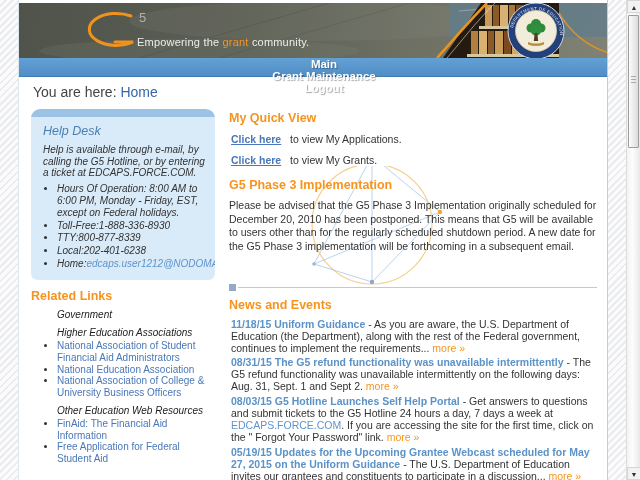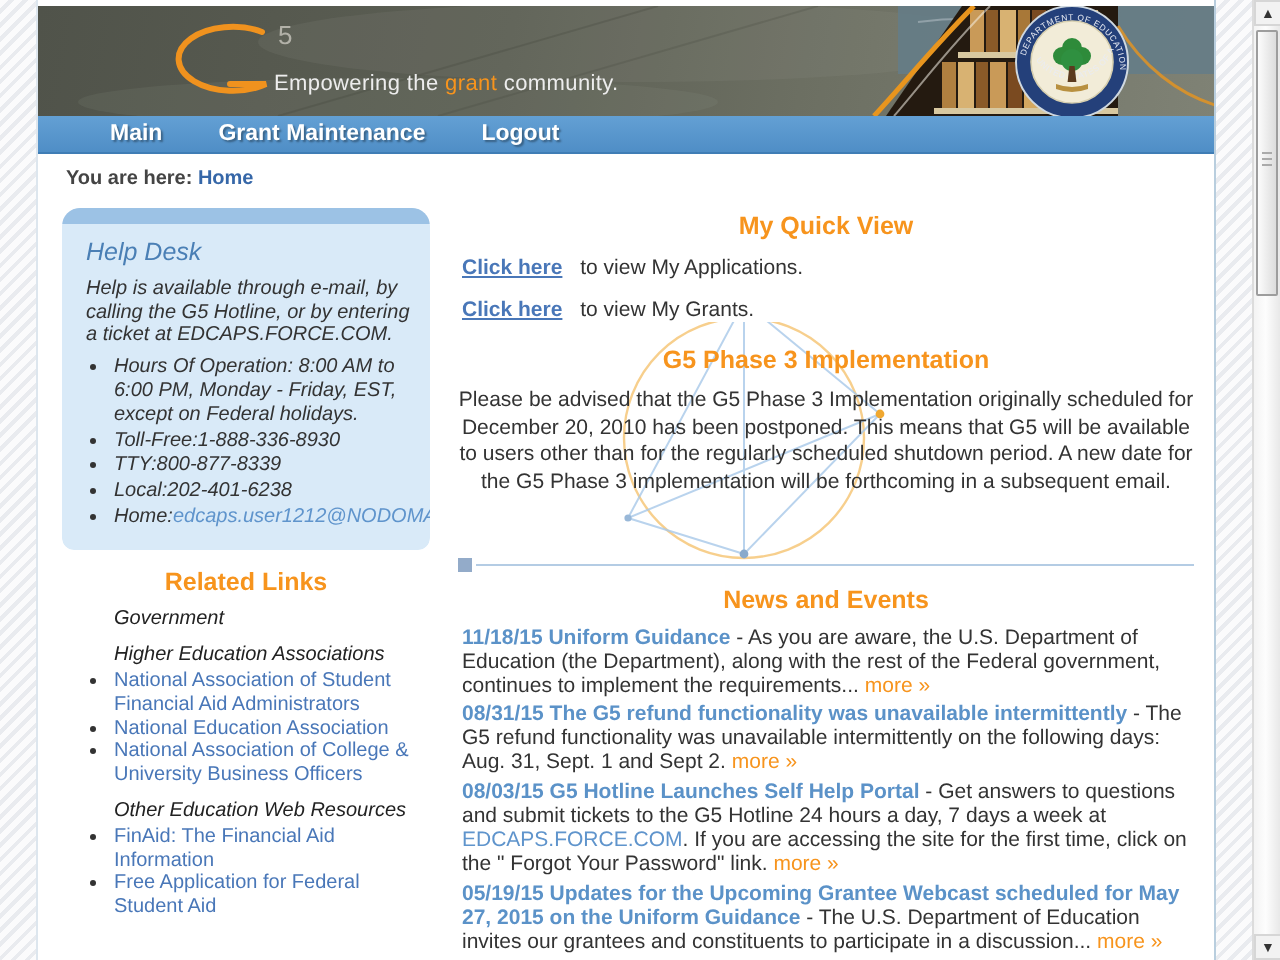--- a/index.html
+++ b/index.html
@@ -14,55 +14,55 @@
   
   .banner { position:relative; margin-top:3px; height:55px; overflow:hidden;
             background:linear-gradient(100deg,#50534a 0%,#5c5f54 40%,#6c6f62 65%,#7f8275 100%); }
   .banner svg.art { position:absolute; left:0; top:0; }
   .tagline { position:absolute; left:118px; top:33px; font-size:11px; color:#ededed; letter-spacing:.2px; }
   .tagline .accent { color:#f7941d; }
   .seal { position:absolute; left:488px; top:-1px; }
 
   
   .navbar { height:19px; background:linear-gradient(#63a0d4,#4f8ec6); border-bottom:1px solid #3f7db5;
-            display:flex; align-items:center; padding-left:22px; }
+            display:flex; align-items:center; padding-left:22px;flex-direction:column; }
   .navbar a { color:#ffffff; font-weight:bold; font-size:11.5px; text-decoration:none;
               padding:0 14px; text-shadow:1px 1px 1px rgba(0,0,0,.35); cursor:pointer; }
 
   
   .main { padding:7px 10px 0 12px; }
-  .breadcrumb { font-size:10px; color:#444; font-weight:bold; margin:0 0 9px 2px; }
+  .breadcrumb { font-size:14px; color:#444; font-weight:normal; margin:0 0 9px 2px; }
   .breadcrumb a { color:#3667a8; text-decoration:none; cursor:pointer; }
   .cols { display:flex; gap:14px; }
 
   
   .left-col { width:184px; flex:none; font-size:10px; line-height:1.18; color:#333; }
   .helpbox { border-radius:9px 9px 6px 6px; overflow:hidden; }
   .hb-band { height:8px; background:#9cc2e5; border-radius:9px 9px 0 0; }
   .hb-body { background:#d9eaf8; padding:7px 10px 9px 12px; border-radius:0 0 6px 6px;font-style:italic; }
   .hb-title { font-size:12.5px; color:#4a7fb5; margin-bottom:5px; }
   .hb-body ul { margin:4px 0 0 14px; }
   .hb-body li { margin-bottom:1px; }
   .inline-link { color:#5f94cc; text-decoration:none; cursor:pointer; }
-  .section-title { color:#f7941d; font-weight:bold; font-size:12.5px;text-align:center; }
+  .section-title { color:#f7941d; font-weight:bold; font-size:12.5px; }
   .rl-title { margin:9px 0 6px 0; }
   .rl-group { margin-left:14px; }
   .rl-heading { font-style:italic; color:#222; margin:6px 0 1px 12px; }
   .rl-group ul { margin-left:12px; }
   .rl-group a { color:#4977b8; text-decoration:none; cursor:pointer; }
 
   
   .right-col { flex:1; font-size:10.5px; color:#333; min-width:0; }
   .qv-title { margin:2px 0 8px 0; }
   .qv-row { margin:0 0 9px 2px; font-size:10.5px; }
   .qv-row a { color:#4977b8; font-weight:bold; text-decoration:underline; cursor:pointer; margin-right:6px; }
   .phase3 { position:relative; margin-top:12px; }
   .phase3 .watermark { position:absolute; left:15px; top:-12px; z-index:0; pointer-events:none; }
   .phase3 .section-title, .phase3 p { position:relative; z-index:1; }
-  .phase3 p { margin-top:7px; max-width:372px; line-height:1.3;text-align:center; }
+  .phase3 p { margin-top:7px; max-width:372px; line-height:1.3; }
   .divider { display:flex; align-items:center; margin:30px 0 7px 0; }
   .divider .sq { width:7px; height:7px; background:#93abc9; margin-right:2px; }
   .divider .ln { flex:1; height:1px; background:#b4cce4; }
   .news-title { margin:0 0 7px 0; }
   .news-item { margin-bottom:2px; line-height:1.14; margin-left:2px; }
   .news-item { margin-bottom:3px; }
   .news-item .nt { color:#5b92c8; font-weight:bold; text-decoration:none; cursor:pointer; }
   .news-item .more { color:#f7941d; text-decoration:none; cursor:pointer; }
 
   

